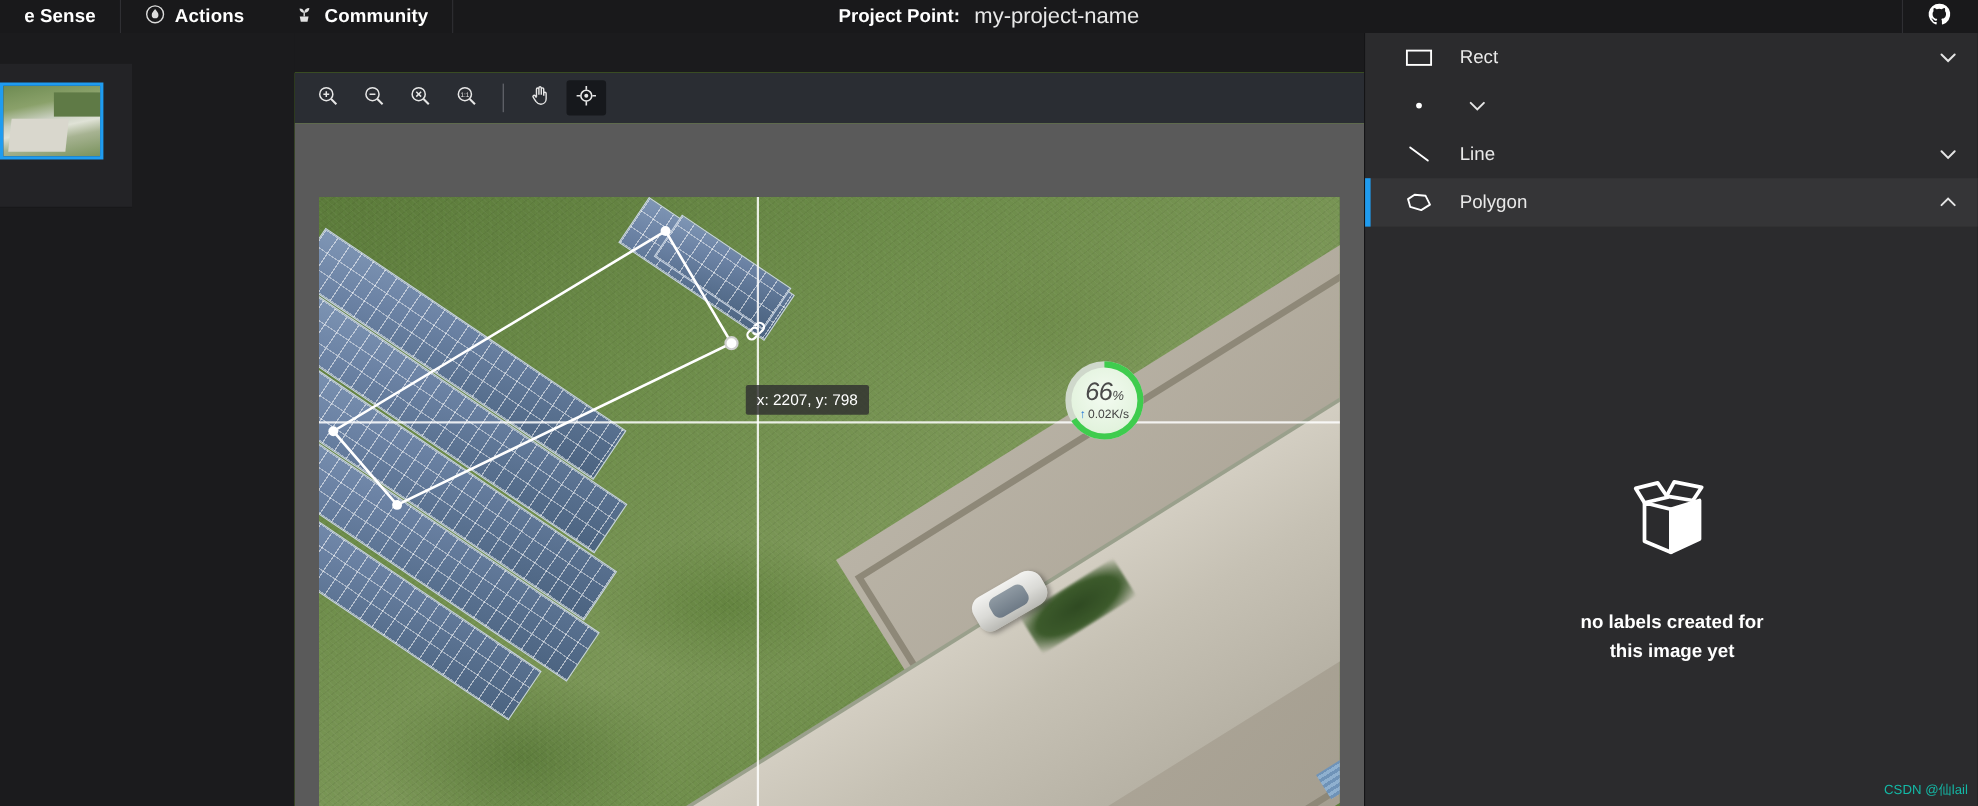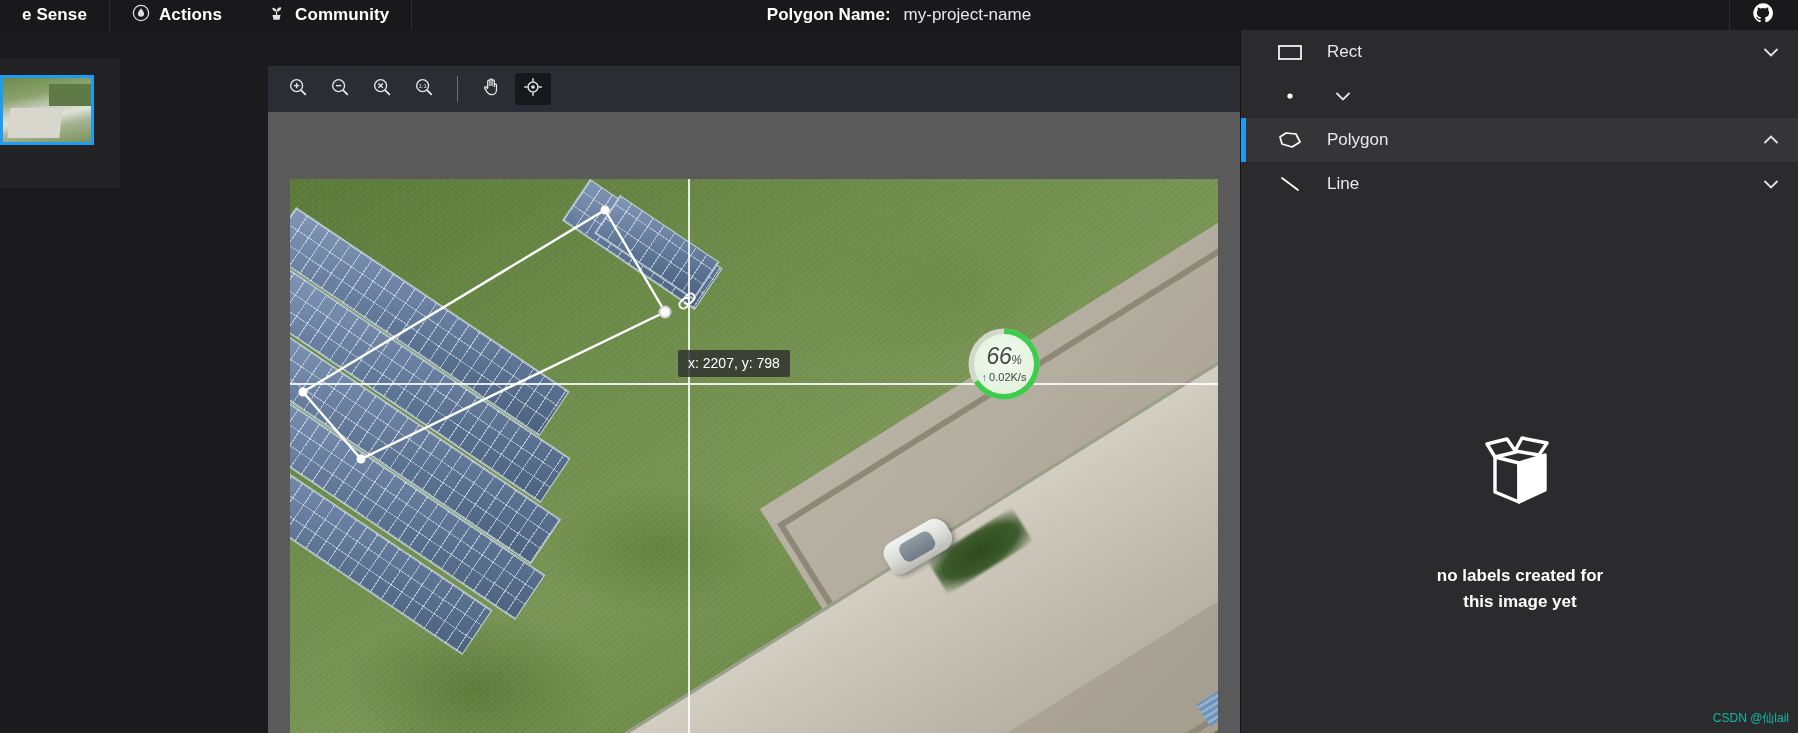--- a/index.html
+++ b/index.html
@@ -59,21 +59,21 @@
     gap: 13px;
     pointer-events: none;
   }
   #project-label {
     color: #ffffff;
     font-size: 17px;
     font-weight: bold;
   }
   #project-value {
     color: #e8e8e8;
-    font-size: 17px;
+    font-size: 20px;
     font-weight: normal;
   }
   #github-wrap {
     position: absolute;
     right: 0; top: 0;
     height: 30px;
     display: flex;
     align-items: center;
     padding-right: 24px;
     padding-left: 22px;
@@ -404,21 +404,21 @@
     align-items: center;
     justify-content: center;
   }
   #empty-state {
     position: absolute;
     left: 0; top: 400px;
     width: 558px;
     display: flex;
     flex-direction: column;
     align-items: center;
-    gap: 47px;
+    gap: 36px;
   }
   #empty-text {
     color: #ffffff;
     font-size: 17px;
     font-weight: bold;
     text-align: center;
     line-height: 1.55;
     max-width: 200px;
   }
   #watermark {
@@ -459,21 +459,21 @@
             <rect x="9.4" y="8.6" width="1.3" height="4" fill="#e2e2e2"></rect>
             <path d="M5.8 12.6h8.4l-1 5H6.8z" fill="#e2e2e2"></path>
           </svg>
         </span>
         <span>Community</span>
       </div>
       <div class="nav-sep"></div>
     </div>
 
     <div id="project-block">
-      <span id="project-label">Polygon Name:</span>
+      <span id="project-label">Project Point:</span>
       <span id="project-value">my-project-name</span>
     </div>
 
     <div id="github-wrap">
       <span>
         <svg width="22" height="22" viewBox="0 0 24 24" fill="#ffffff">
           <path d="M12 1.5A10.5 10.5 0 0 0 8.68 22c.52.1.71-.23.71-.5v-1.9c-2.9.63-3.52-1.26-3.52-1.26-.47-1.22-1.16-1.54-1.16-1.54-.95-.64.07-.63.07-.63 1.05.08 1.6 1.08 1.6 1.08.93 1.6 2.45 1.14 3.05.87.1-.68.36-1.14.66-1.4-2.32-.27-4.76-1.17-4.76-5.2 0-1.15.4-2.09 1.07-2.83-.1-.27-.46-1.34.1-2.8 0 0 .88-.28 2.88 1.08a9.9 9.9 0 0 1 5.24 0c2-1.36 2.87-1.08 2.87-1.08.57 1.46.21 2.53.11 2.8.67.74 1.07 1.68 1.07 2.83 0 4.04-2.45 4.93-4.78 5.19.37.33.71.97.71 1.96v2.9c0 .28.19.61.72.5A10.5 10.5 0 0 0 12 1.5z"></path>
         </svg>
       </span>
     </div>
@@ -636,45 +636,45 @@
           <circle cx="13" cy="10" r="2.6" fill="#ffffff"></circle>
         </svg>
       </span>
       <span class="shape-chev">
         <svg width="20" height="20" viewBox="0 0 20 20" fill="none" stroke="#e5e5e5" stroke-width="1.8" stroke-linecap="round">
           <polyline points="4,7.5 10,13.5 16,7.5"></polyline>
         </svg>
       </span>
     </div>
 
+    <div class="shape-row">
+      <span class="shape-icon">
+        <svg width="26" height="20" viewBox="0 0 26 20" stroke="#ffffff" stroke-width="1.7" stroke-linecap="round">
+          <line x1="5" y1="4" x2="21" y2="16"></line>
+        </svg>
+      </span>
+      <span class="shape-label">Line</span>
+      <span class="shape-chev">
+        <svg width="20" height="20" viewBox="0 0 20 20" fill="none" stroke="#e5e5e5" stroke-width="1.8" stroke-linecap="round">
+          <polyline points="4,7.5 10,13.5 16,7.5"></polyline>
+        </svg>
+      </span>
+    </div>
+
     <div class="shape-row selected">
       <span class="sel-bar"></span>
       <span class="shape-icon">
         <svg width="26" height="20" viewBox="0 0 26 20" fill="none" stroke="#ffffff" stroke-width="1.7" stroke-linejoin="round">
           <polygon points="9,3 19,4 23,12 15,17 5,14 3,7"></polygon>
         </svg>
       </span>
       <span class="shape-label">Polygon</span>
       <span class="shape-chev">
         <svg width="20" height="20" viewBox="0 0 20 20" fill="none" stroke="#e5e5e5" stroke-width="1.8" stroke-linecap="round">
           <polyline points="4,12.5 10,6.5 16,12.5"></polyline>
-        </svg>
-      </span>
-    </div>
-
-    <div class="shape-row">
-      <span class="shape-icon">
-        <svg width="26" height="20" viewBox="0 0 26 20" stroke="#ffffff" stroke-width="1.7" stroke-linecap="round">
-          <line x1="5" y1="4" x2="21" y2="16"></line>
-        </svg>
-      </span>
-      <span class="shape-label">Line</span>
-      <span class="shape-chev">
-        <svg width="20" height="20" viewBox="0 0 20 20" fill="none" stroke="#e5e5e5" stroke-width="1.8" stroke-linecap="round">
-          <polyline points="4,7.5 10,13.5 16,7.5"></polyline>
         </svg>
       </span>
     </div>
 
     <div id="empty-state">
       <span>
         <svg width="90" height="82" viewBox="0 0 90 82" fill="none" stroke="#ffffff" stroke-width="3.4" stroke-linejoin="round">
           <polygon points="12,14 32,9 41,22 20,27" fill="#2b2b2d"></polygon>
           <polygon points="47,8 72,13 64,25 40,21" fill="#2b2b2d"></polygon>
           <polygon points="20,27 44,33 44,72 20,62" fill="#2b2b2d"></polygon>

